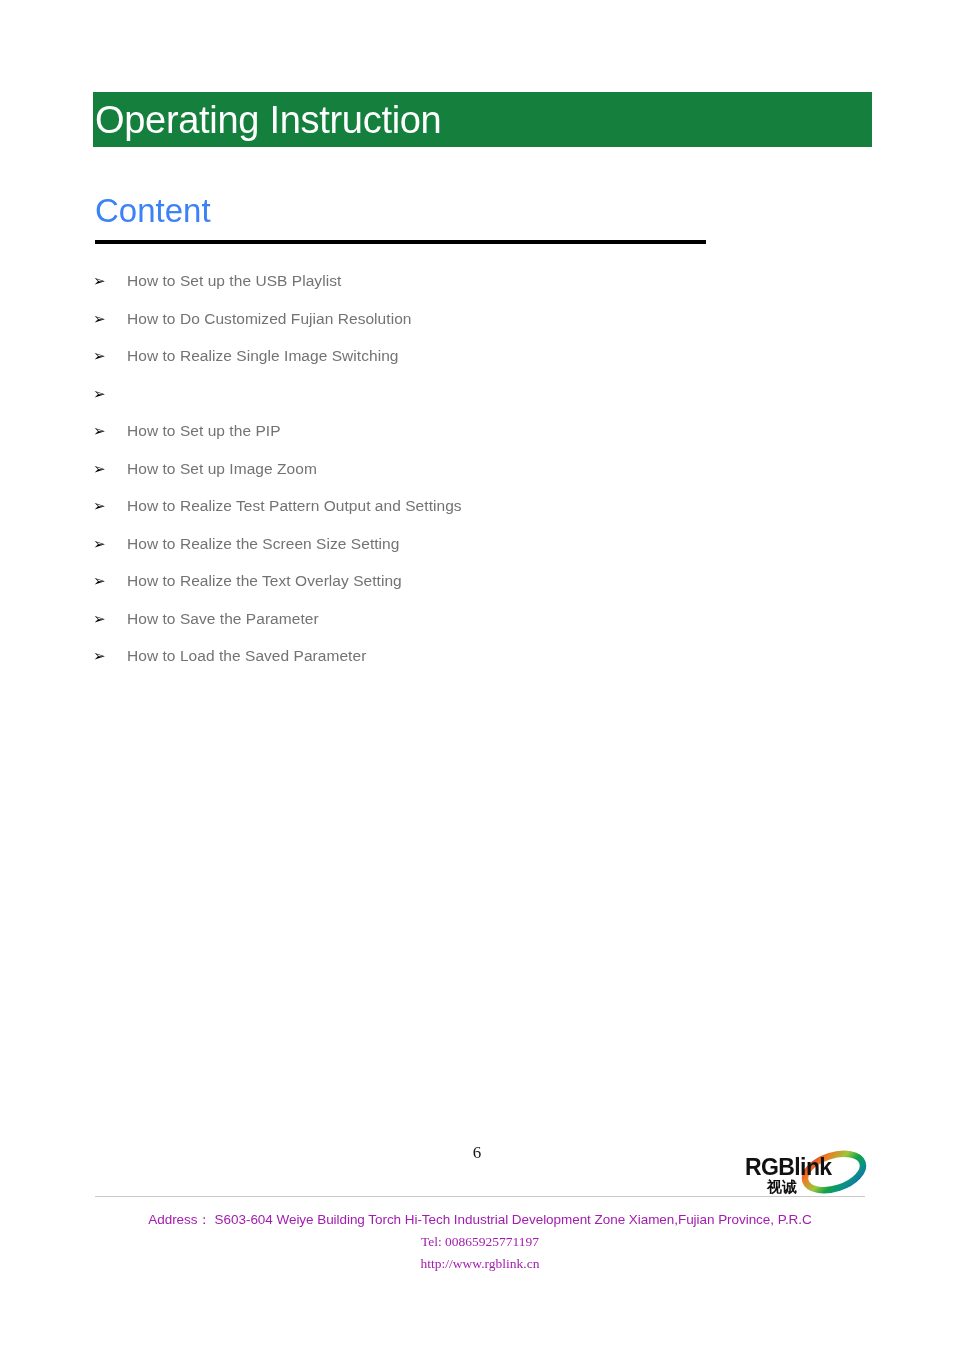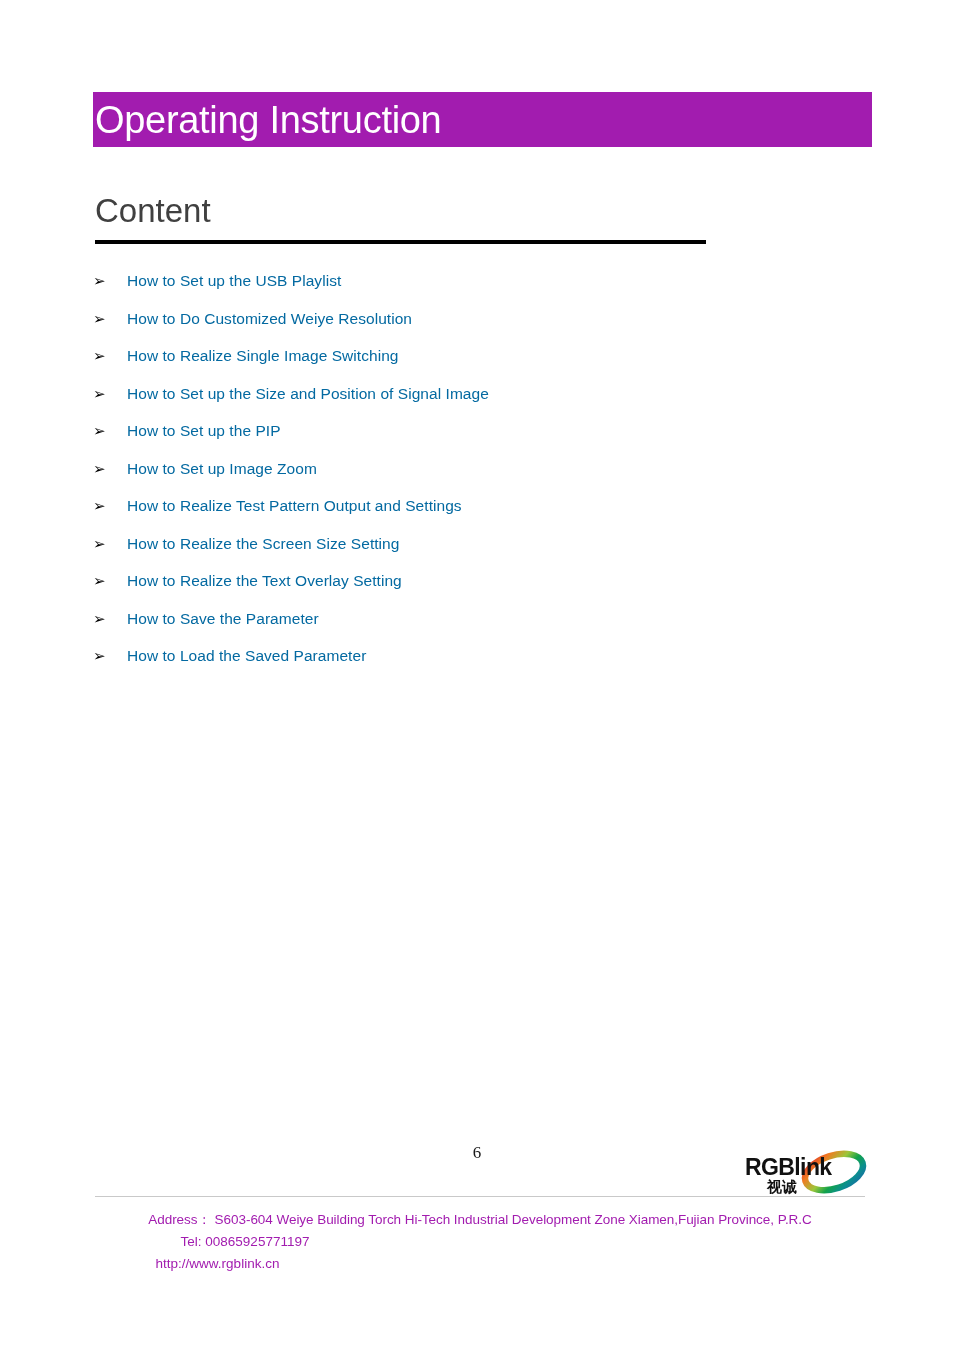--- a/index.html
+++ b/index.html
@@ -21,21 +21,21 @@
     inset: 0;
   }
 
   
   .header-banner {
     position: absolute;
     left: 93px;
     top: 92px;
     width: 779px;
     height: 55px;
-    background: #a21caf;
+    background: #15803d;
   }
   .header-title {
     position: absolute;
     left: 0px;
     top: 50%;
     transform: translateY(-50%);
     color: #ffffff;
     font-size: 38px;
     font-weight: 400;
     letter-spacing: -0.3px;
@@ -44,21 +44,21 @@
     padding-left: 2px;
   }
 
   
   .content-heading {
     position: absolute;
     left: 95px;
     top: 194px;
     font-size: 33px;
     font-weight: 400;
-    color: #404040;
+    color: #3b82f6;
     line-height: 1;
     white-space: nowrap;
   }
   .content-rule {
     position: absolute;
     left: 95px;
     top: 240px;
     width: 611px;
     height: 4px;
     background: #000000;
@@ -82,21 +82,21 @@
     flex: 0 0 34px;
     font-size: 15px;
     line-height: 18px;
     color: #000000;
     font-family: "DejaVu Sans", sans-serif;
     padding-top: 1px;
   }
   .toc-label {
     font-size: 15.5px;
     line-height: 19px;
-    color: #0369a1;
+    color: #737373;
     white-space: nowrap;
     letter-spacing: 0.05px;
   }
 
   
   .page-number {
     position: absolute;
     left: 0;
     top: 1144px;
     width: 954px;
@@ -144,21 +144,22 @@
   .footer-line {
     display: block;
     white-space: nowrap;
   }
   .footer-line.addr {
     text-align: center;
     letter-spacing: -0.05px;
   }
   .footer-cols {
     display: flex;
-    justify-content: space-between;
+    justify-content: center;
+    font-family: Liberation Serif, serif;
   }
   .footer-col-a {
     width: 300px;
     text-align: center;
   }
   .footer-col-b {
     width: 245px;
     text-align: center;
   }
 </style>
@@ -174,29 +175,28 @@
   <div class="content-heading">Content</div>
   <div class="content-rule"></div>
 
   <div class="toc-list">
     <div class="toc-item">
       <span class="toc-bullet">➢</span>
       <span class="toc-label">How to Set up the USB Playlist</span>
     </div>
     <div class="toc-item">
       <span class="toc-bullet">➢</span>
-      <span class="toc-label">How to Do Customized Weiye Resolution</span>
+      <span class="toc-label">How to Do Customized Fujian Resolution</span>
     </div>
     <div class="toc-item">
       <span class="toc-bullet">➢</span>
       <span class="toc-label">How to Realize Single Image Switching</span>
     </div>
     <div class="toc-item">
       <span class="toc-bullet">➢</span>
-      <span class="toc-label">How to Set up the Size and Position of Signal Image</span>
     </div>
     <div class="toc-item">
       <span class="toc-bullet">➢</span>
       <span class="toc-label">How to Set up the PIP</span>
     </div>
     <div class="toc-item">
       <span class="toc-bullet">➢</span>
       <span class="toc-label">How to Set up Image Zoom</span>
     </div>
     <div class="toc-item">

